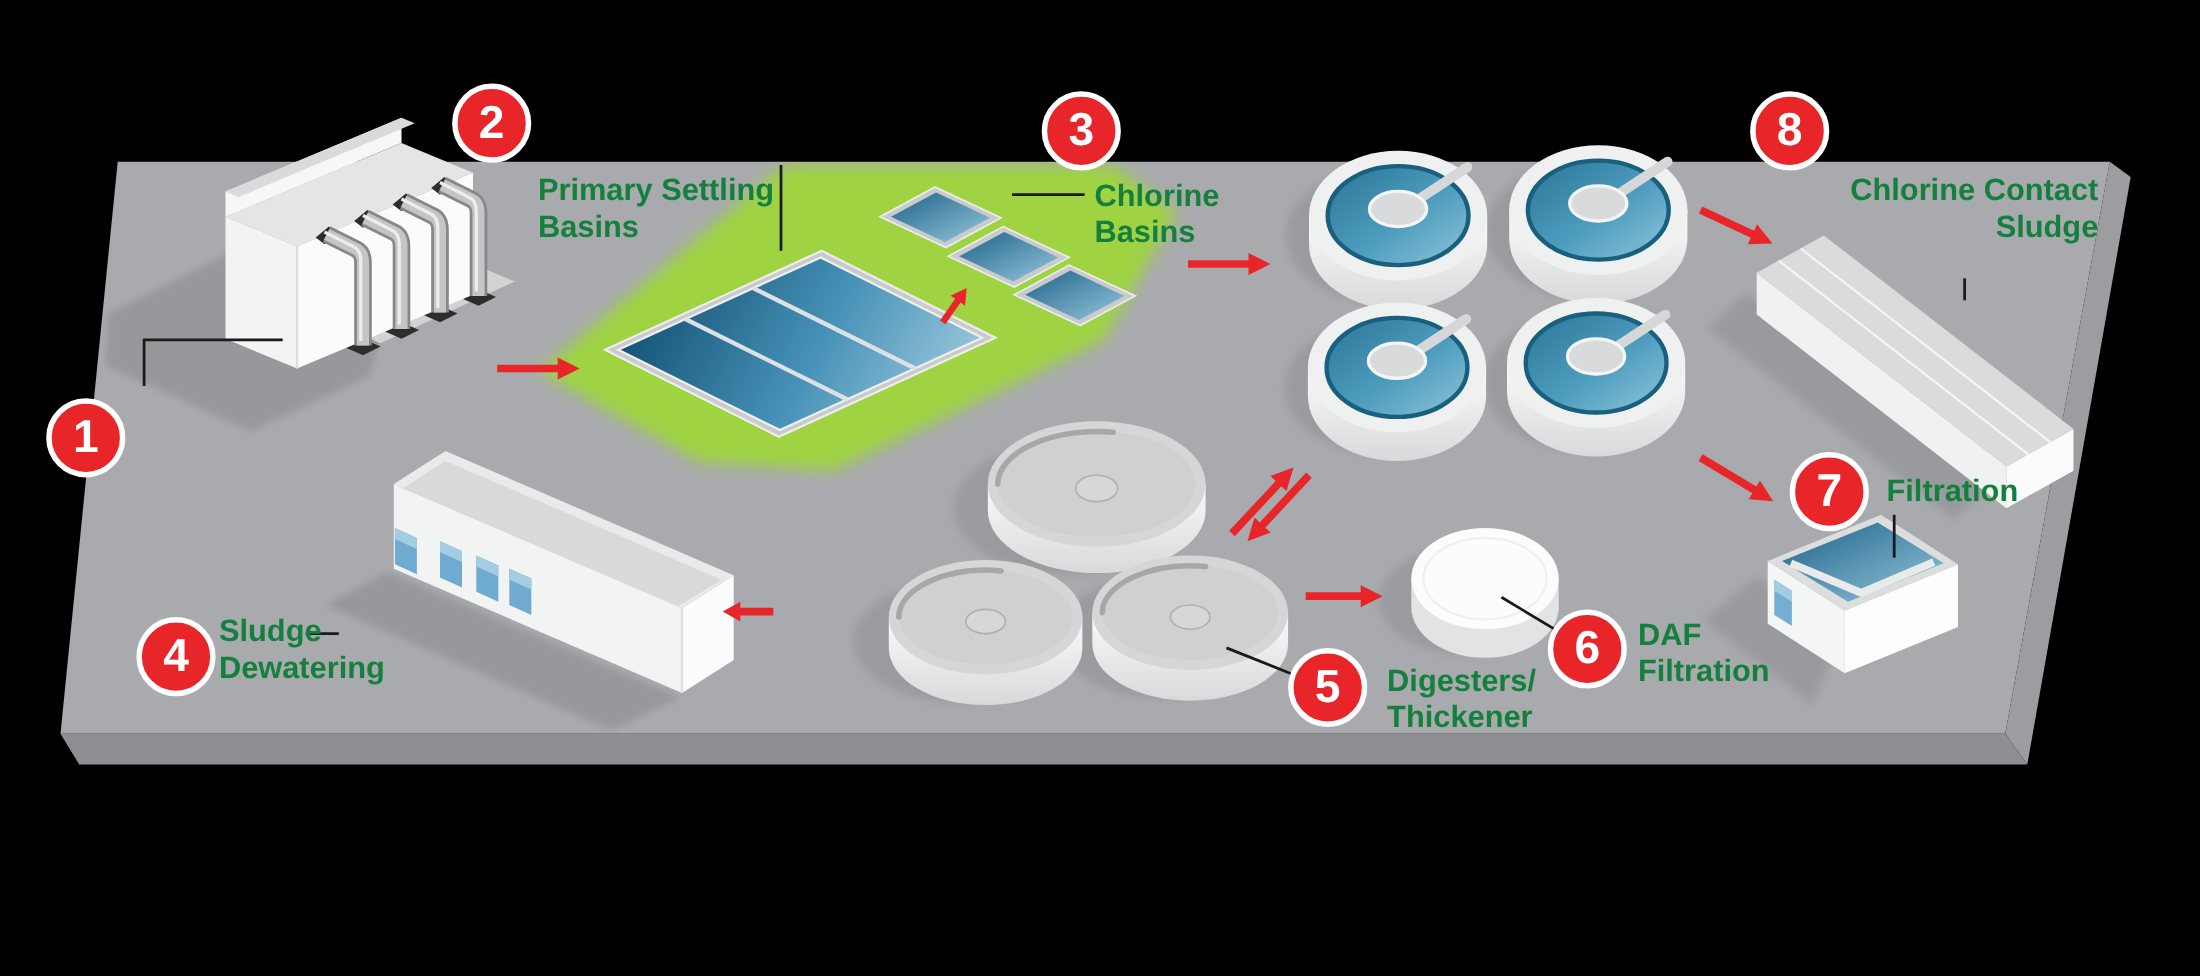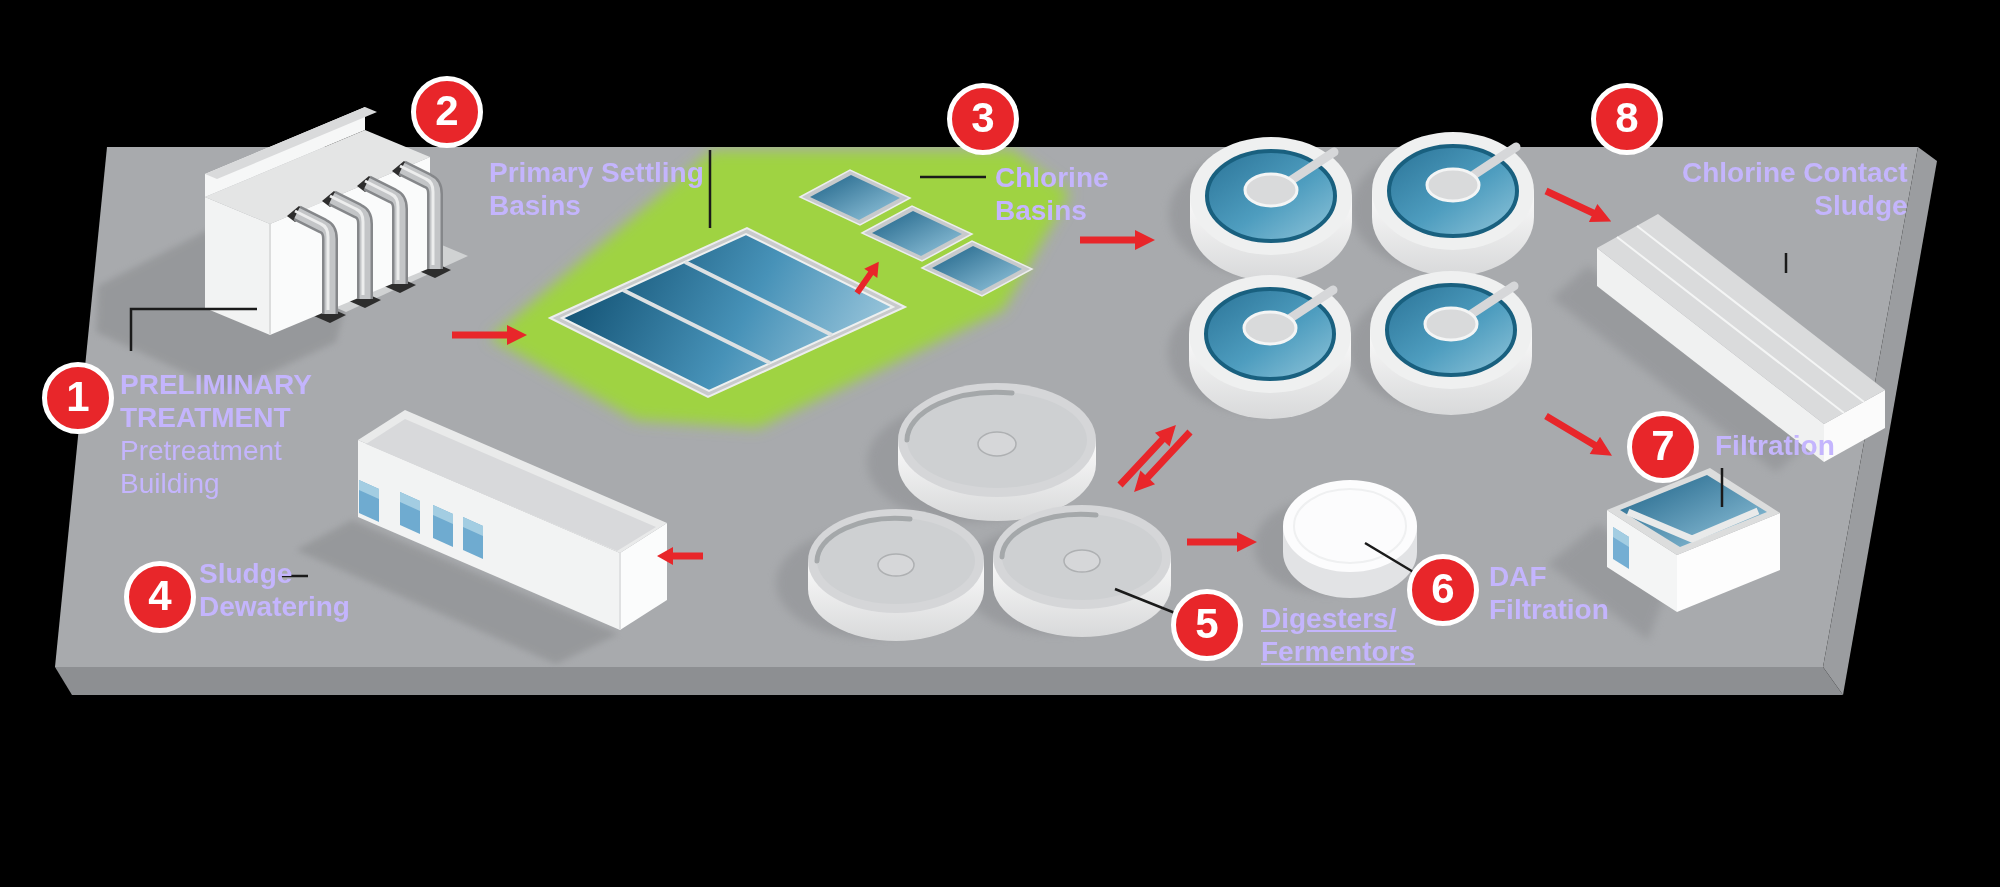--- a/index.html
+++ b/index.html
@@ -2,21 +2,21 @@
 <html><head>
 <meta charset="utf-8">
 <style>
   html,body{margin:0;padding:0;background:#000;}
   #stage{position:relative;width:2000px;height:887px;background:#000;overflow:hidden;
          font-family:"Liberation Sans",sans-serif;}
   #stage svg{position:absolute;left:0;top:0;}
   .badge{position:absolute;width:62px;height:62px;border-radius:50%;
          background:#e8262a;border:5px solid #ffffff;color:#fff;
          font-size:42px;font-weight:bold;text-align:center;line-height:60px;z-index:5;}
-  .lbl{position:absolute;color:#c4b5fd;font-size:28px;font-weight:bold;
+  .lbl{position:absolute;color:#15803d;font-size:28px;font-weight:bold;
        line-height:33px;white-space:nowrap;z-index:4;}
   .lbl span{display:block;}
   .lbl .reg{font-weight:normal;}
 </style>
 </head>
 <body>
 
 <div id="stage">
 
 <svg width="2000" height="887" viewBox="0 0 2000 887">
@@ -251,41 +251,35 @@
 
 <div class="badge" style="left:42px;top:362px;">1</div>
 <div class="badge" style="left:411px;top:76px;">2</div>
 <div class="badge" style="left:947px;top:83px;">3</div>
 <div class="badge" style="left:124px;top:561px;">4</div>
 <div class="badge" style="left:1171px;top:589px;">5</div>
 <div class="badge" style="left:1407px;top:554px;">6</div>
 <div class="badge" style="left:1627px;top:411px;">7</div>
 <div class="badge" style="left:1591px;top:83px;">8</div>
 
-<div class="lbl" style="left:120px;top:368px;">
-  <span>PRELIMINARY</span>
-  <span>TREATMENT</span>
-  <span class="reg">Pretreatment</span>
-  <span class="reg">Building</span>
-</div>
 <div class="lbl" style="left:489px;top:156px;">
   <span>Primary Settling</span>
   <span>Basins</span>
 </div>
 <div class="lbl" style="left:995px;top:161px;">
   <span>Chlorine</span>
   <span>Basins</span>
 </div>
 <div class="lbl" style="left:199px;top:557px;">
   <span>Sludge</span>
   <span>Dewatering</span>
 </div>
-<div class="lbl" style="left:1261px;top:602px;text-decoration:underline;">
+<div class="lbl" style="left:1261px;top:602px;">
   <span>Digesters/</span>
-  <span>Fermentors</span>
+  <span>Thickener</span>
 </div>
 <div class="lbl" style="left:1489px;top:560px;">
   <span>DAF</span>
   <span>Filtration</span>
 </div>
 <div class="lbl" style="left:1715px;top:429px;">
   <span>Filtration</span>
 </div>
 <div class="lbl" style="left:1682px;top:156px;text-align:right;">
   <span>Chlorine Contact</span>

